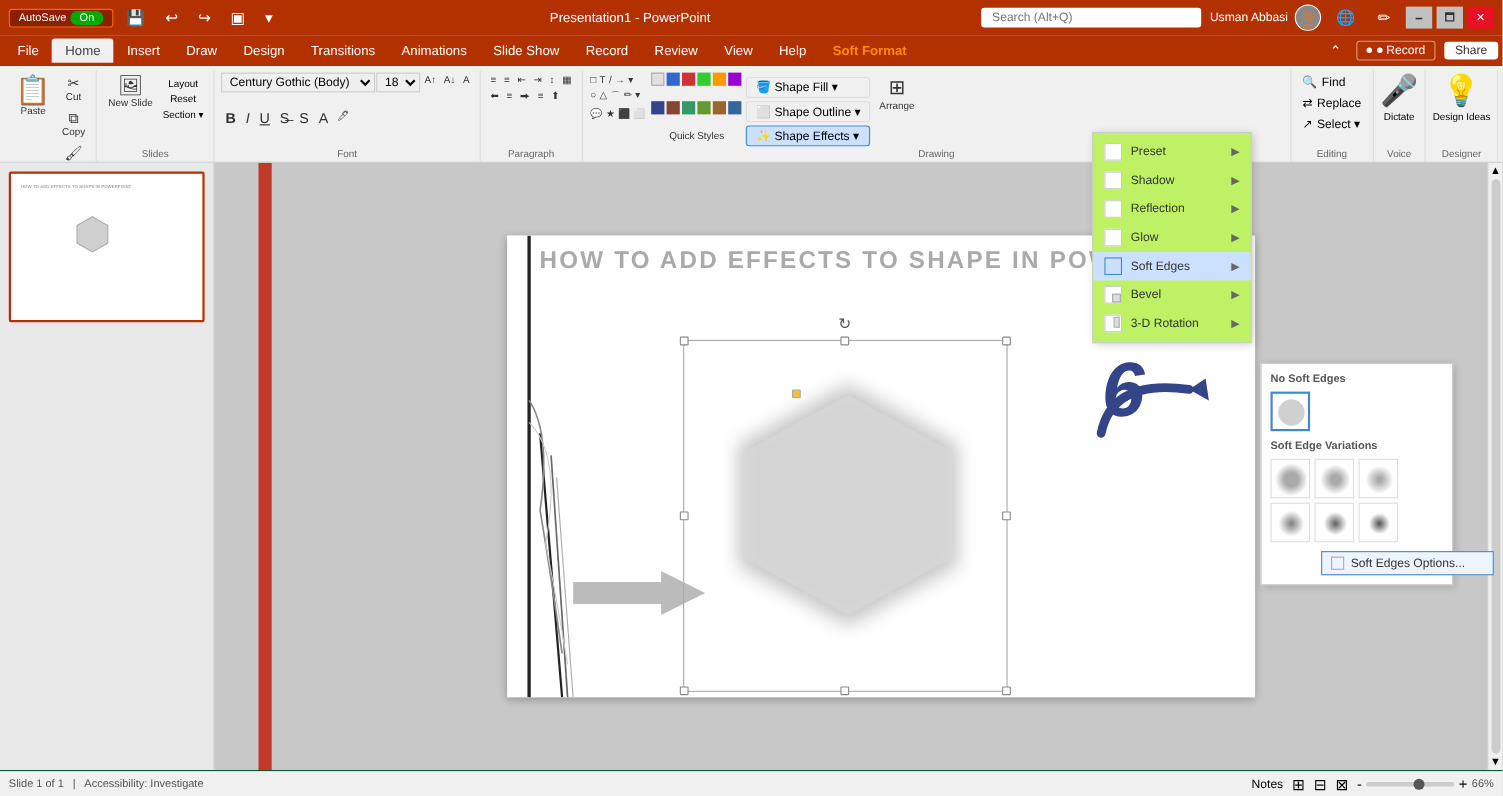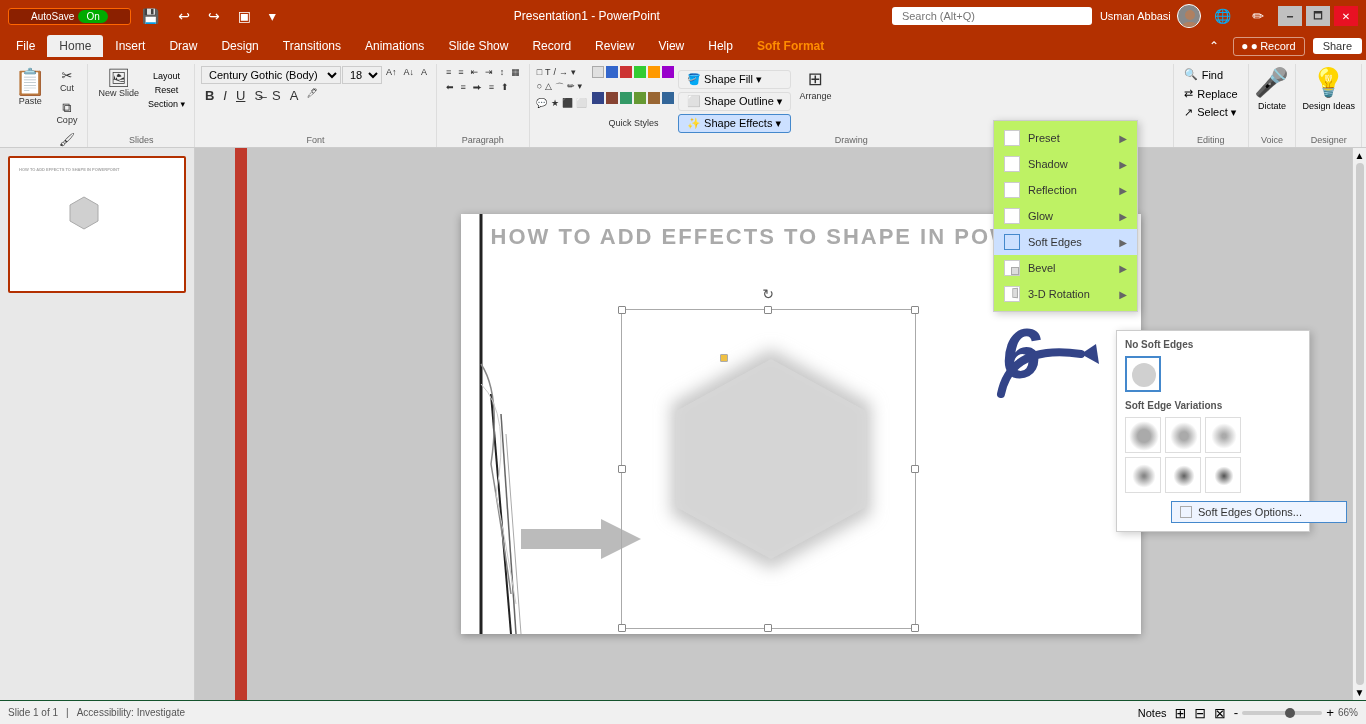--- a/index.html
+++ b/index.html
@@ -7,21 +7,21 @@
 
     
     #title-bar {
       display: flex; align-items: center; justify-content: space-between;
       background: #b33000; height: 32px; padding: 0 8px; color: white;
     }
     #title-bar-left { display: flex; align-items: center; gap: 6px; }
     #title-bar-center { font-size: 12px; color: white; }
     #title-bar-right { display: flex; align-items: center; gap: 8px; }
     .title-btn { background: none; border: none; color: white; font-size: 14px; cursor: pointer; padding: 2px 6px; }
-    .autosave-badge { background: #8b2000; border: 1px solid #ff6600; border-radius: 3px; padding: 1px 22px; font-size: 10px; color: white; display: flex; align-items: center; gap: 4px; }
+    .autosave-badge { background: #8b2000; border: 1px solid #ff6600; border-radius: 3px; padding: 1px 8px; font-size: 10px; color: white; display: flex; align-items: center; gap: 4px; }
     .toggle-on { background: #00aa00; border-radius: 8px; padding: 1px 8px; font-size: 10px; }
     .window-controls { display: flex; gap: 4px; }
     .wc-btn { width: 24px; height: 20px; border: none; cursor: pointer; font-size: 10px; display: flex; align-items: center; justify-content: center; }
     .wc-min { background: #c0c0c0; color: #333; }
     .wc-max { background: #c0c0c0; color: #333; }
     .wc-close { background: #e81123; color: white; }
     .search-bar { background: white; border: none; border-radius: 3px; padding: 3px 10px; width: 200px; font-size: 11px; }
     .user-area { display: flex; align-items: center; gap: 6px; color: white; font-size: 11px; }
     .avatar { width: 24px; height: 24px; border-radius: 50%; background: #888; overflow: hidden; border: 1px solid white; }
 
@@ -115,22 +115,22 @@
       padding: 5px 10px; cursor: pointer; font-size: 11px; color: #333;
     }
     .menu-item.highlighted { background: #cce0ff; }
     .menu-icon { width: 16px; height: 16px; border: 1px solid #ccc; background: white; display: flex; align-items: center; justify-content: center; font-size: 8px; flex-shrink: 0; }
     .menu-arrow { margin-left: auto; font-size: 10px; color: #666; }
 
     
     #soft-edges-submenu {
       position: absolute;
       top: 330px;
-      left: 1116px;
-      width: 194px;
+      left: 1146px;
+      width: 175px;
       background: white;
       border: 1px solid #ccc;
       box-shadow: 2px 2px 8px rgba(0,0,0,0.2);
       z-index: 101;
       padding: 8px;
     }
     .se-title { font-size: 10px; color: #555; margin-bottom: 6px; font-weight: 600; }
     .se-grid { display: grid; grid-template-columns: repeat(3, 36px); gap: 4px; margin-bottom: 8px; }
     .se-options-btn {
       display: flex; align-items: center; gap: 6px;
@@ -266,21 +266,21 @@
       <div style="display:flex;flex-direction:column;gap:2px;margin-top:4px;">
         <button class="r-small">Layout</button>
         <button class="r-small">Reset</button>
         <button class="r-small">Section ▾</button>
       </div>
     </div>
     <div class="ribbon-group-label">Slides</div>
   </div>
 
   <div class="ribbon-group">
-    <div class="ribbon-group-content" style="flex-direction:column;gap:3px;">
+    <div class="ribbon-group-content" style="flex-direction:column;gap:15px;">
       <div class="r-row">
         <select class="font-select">
           <option>Century Gothic (Body)</option>
         </select>
         <select class="font-size-select">
           <option>18</option>
         </select>
         <button class="r-btn" style="padding:1px 3px;">
             <span>A↑</span>
           </button>

